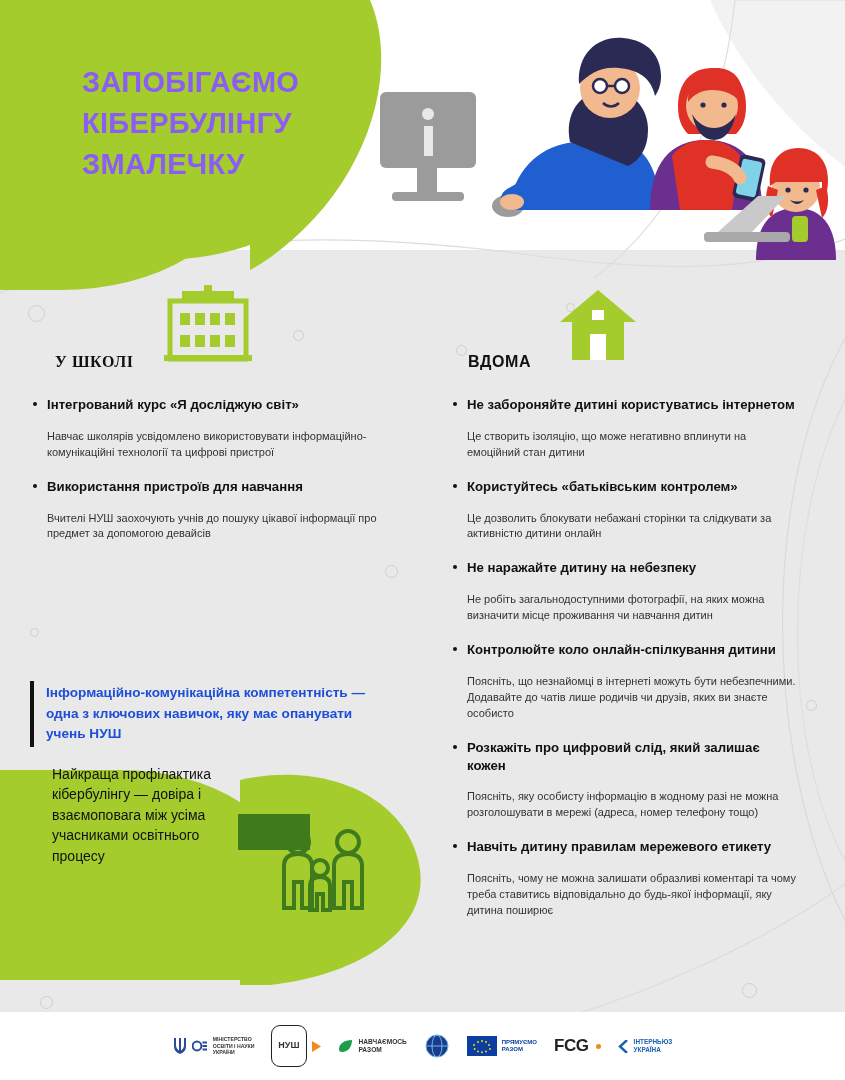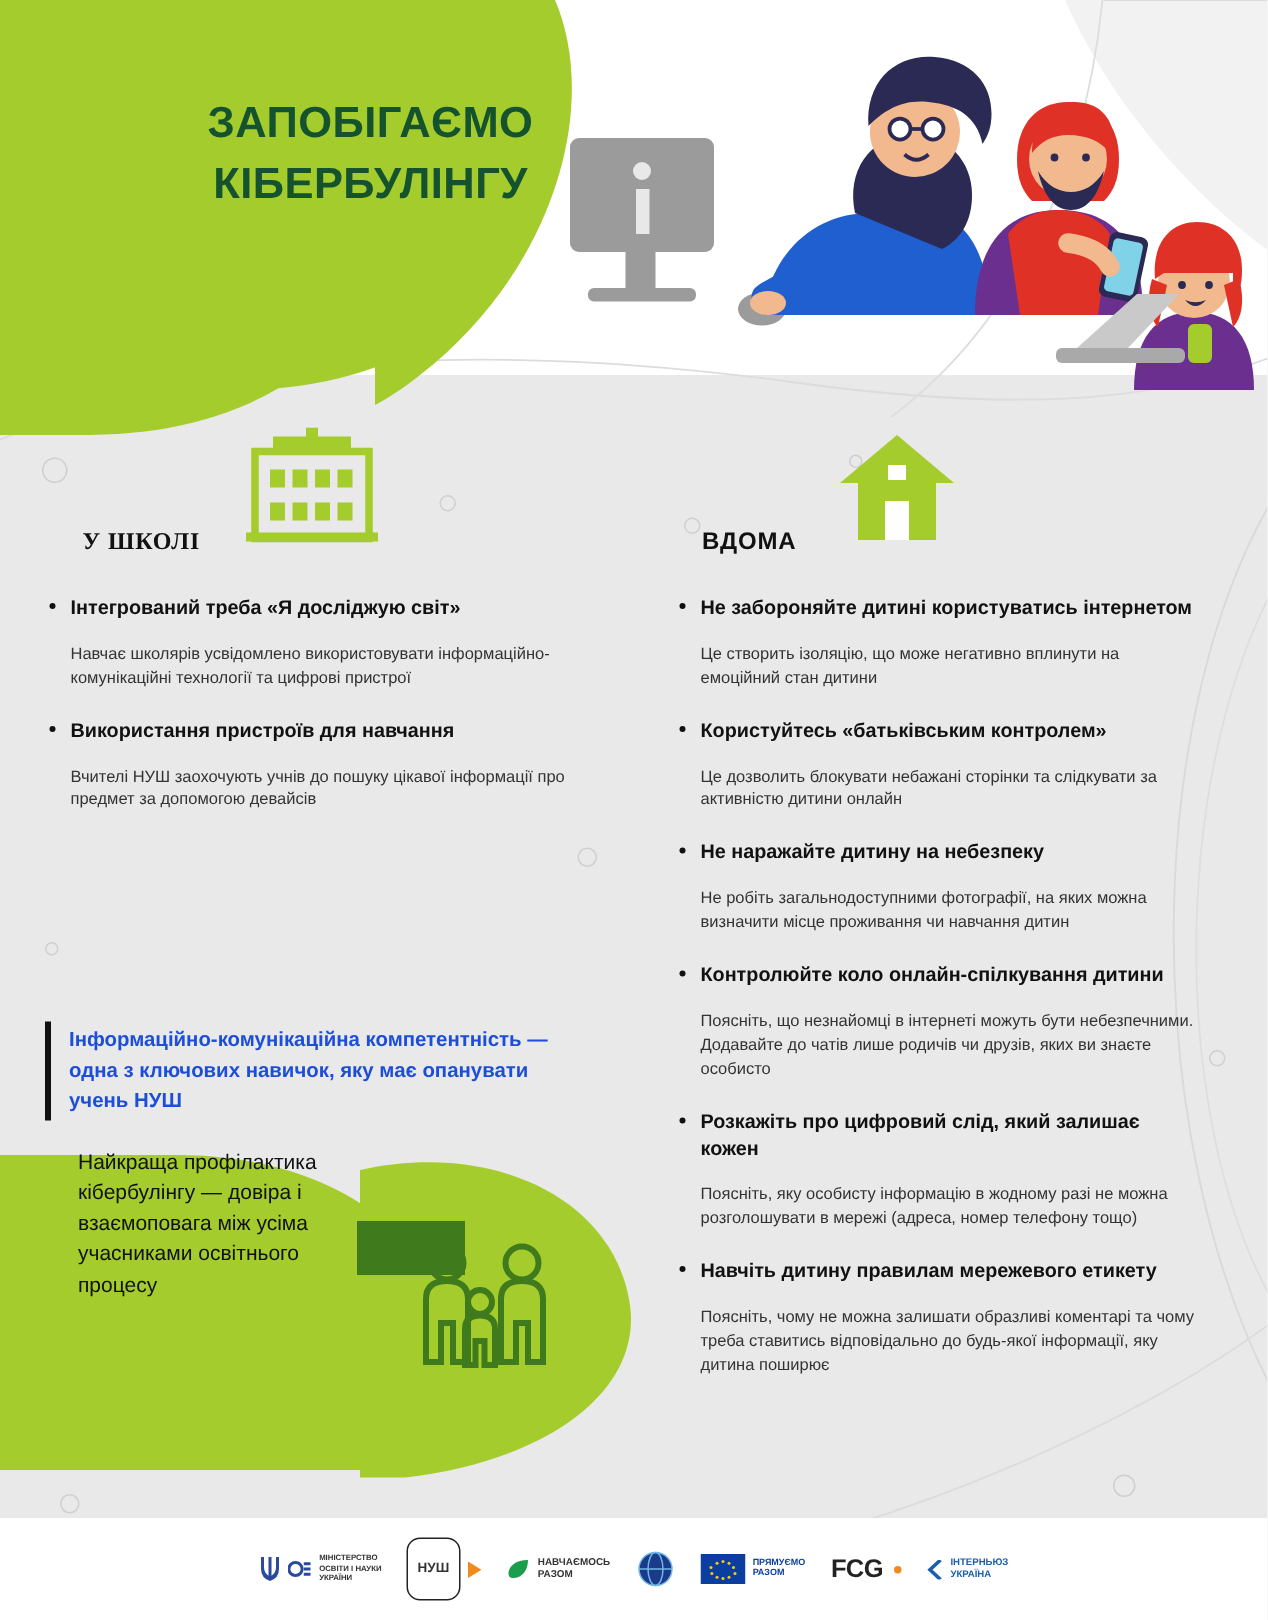--- a/index.html
+++ b/index.html
@@ -50,23 +50,22 @@
   .circle-outline {
     position: absolute;
     border: 1px solid #cfcfcf;
     border-radius: 50%;
   }
   
   .title {
     position: absolute; left: 82px; top: 62px;
     width: 330px;
     font-size: 29px; font-weight: bold; line-height: 1.42;
-    color: #14532d; letter-spacing: .3px;
+    color: #8b5cf6; letter-spacing: .3px;
     text-transform: uppercase;
-    text-align: center;
   }
   .title div { white-space: nowrap; }
   
   .hero { position: absolute; left: 360px; top: 10px; width: 480px; height: 280px; }
   
   .sec-head {
     position: absolute;
     font-size: 16px; font-weight: bold; color: #111; letter-spacing: .6px;
   }
   .sec-icon { position: absolute; }
@@ -213,21 +212,21 @@
 
   <svg class="sec-icon" style="left:558px;top:288px;" width="80" height="76" viewBox="0 0 80 76">
     <path d="M40 2 L78 34 L66 34 L66 72 L14 72 L14 34 L2 34 Z" fill="#a4cc2d"></path>
     <rect x="32" y="46" width="16" height="26" fill="#ffffff"></rect>
     <rect x="34" y="22" width="12" height="10" fill="#ffffff"></rect>
   </svg>
   <div class="sec-head" style="left:468px;top:353px;">ВДОМА</div>
 
   <div class="col" style="left:30px;top:396px;width:370px;">
     <div class="item">
-      <div class="item-title">Інтегрований треба «Я досліджую світ»</div>
+      <div class="item-title">Інтегрований курс «Я досліджую світ»</div>
       <div class="item-body">Навчає школярів усвідомлено використовувати інформаційно-комунікаційні технології та цифрові пристрої</div>
     </div>
     <div class="item">
       <div class="item-title">Використання пристроїв для навчання</div>
       <div class="item-body">Вчителі НУШ заохочують учнів до пошуку цікавої інформації про предмет за допомогою девайсів</div>
     </div>
   </div>
 
   <div class="callout">Інформаційно-комунікаційна компетентність — одна з ключових навичок, яку має опанувати учень НУШ</div>
 
@@ -273,20 +272,21 @@
     </div>
     <div class="item">
       <div class="item-title">Навчіть дитину правилам мережевого етикету</div>
       <div class="item-body">Поясніть, чому не можна залишати образливі коментарі та чому треба ставитись відповідально до будь-якої інформації, яку дитина поширює</div>
     </div>
   </div>
 
   <div class="title">
     <div>ЗАПОБІГАЄМО</div>
     <div>КІБЕРБУЛІНГУ</div>
+    <div>ЗМАЛЕЧКУ</div>
   </div>
 
   <div class="bg-white-strip"></div>
   <div class="footer">
 
     <div class="logo">
       <svg width="14" height="20" viewBox="0 0 14 20">
         <path d="M1 2 L1 10 q0 6 6 8 q6 -2 6 -8 L13 2 L11 2 L11 9 q0 4 -4 6 q-4 -2 -4 -6 L3 2 Z" fill="#2a4b9b"></path>
         <rect x="6" y="2" width="2" height="14" fill="#2a4b9b"></rect>
       </svg>

